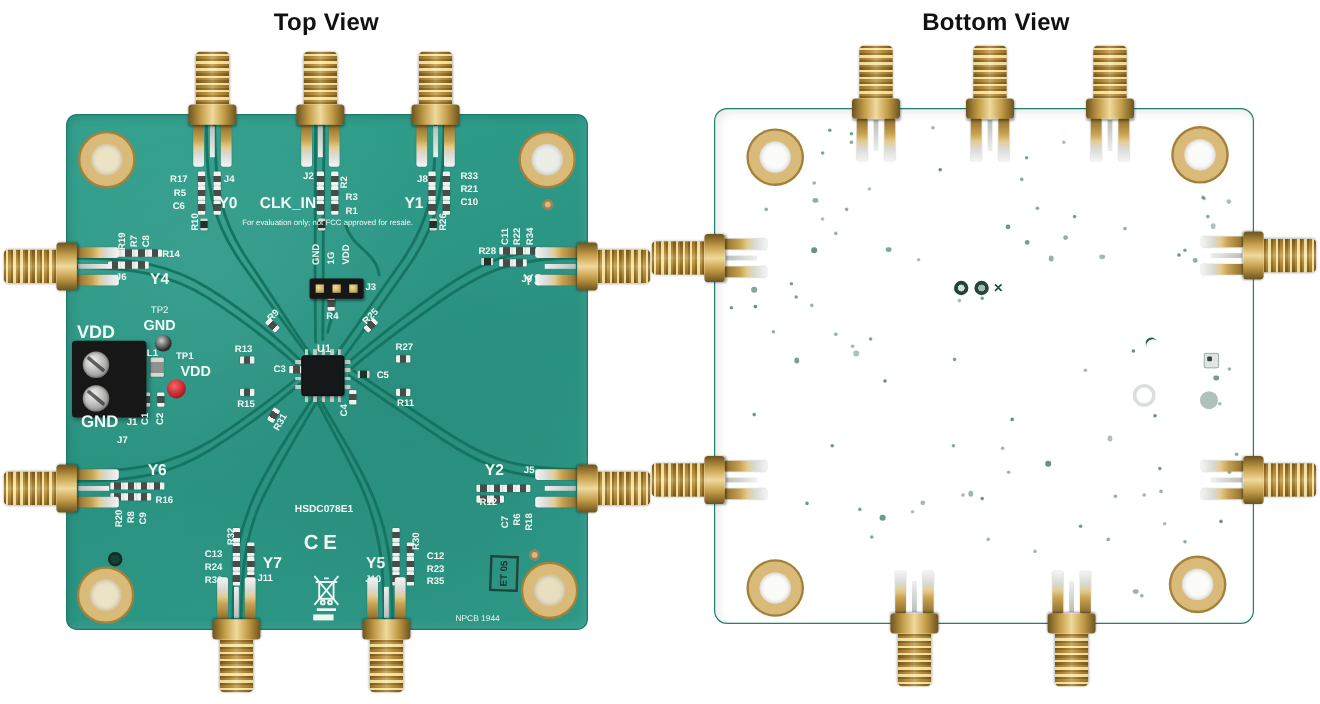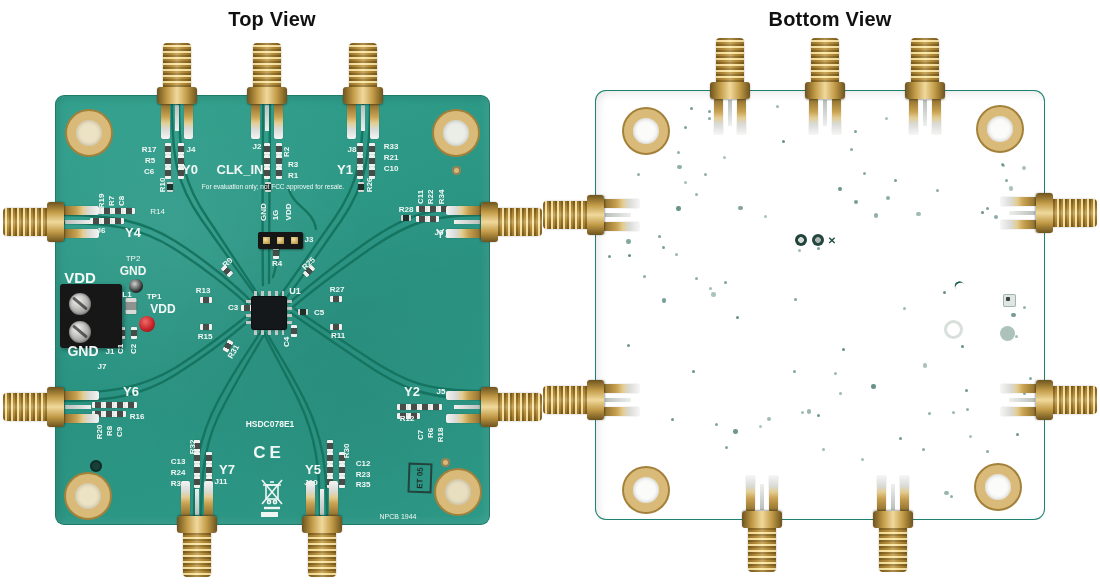--- a/index.html
+++ b/index.html
@@ -345,21 +345,21 @@
       <div class="silk" style="left: 352px; top: 150px; font-size: 8px; font-weight: 700; z-index: 4; transform: translate(-50%, -50%) rotate(0deg);">J8</div>
       <div class="silk" style="left: 345px; top: 169px; font-size: 13px; font-weight: 700; z-index: 4; transform: translate(-50%, -50%) rotate(0deg);">Y1</div>
       <div class="silk" style="left: 391px; top: 147px; font-size: 8px; font-weight: 700; z-index: 4; transform: translate(-50%, -50%) rotate(0deg);">R33</div>
       <div class="silk" style="left: 391px; top: 158px; font-size: 8px; font-weight: 700; z-index: 4; transform: translate(-50%, -50%) rotate(0deg);">R21</div>
       <div class="silk" style="left: 391px; top: 169px; font-size: 8px; font-weight: 700; z-index: 4; transform: translate(-50%, -50%) rotate(0deg);">C10</div>
       <div class="silk" style="left: 370px; top: 185px; font-size: 8px; font-weight: 700; z-index: 4; transform: translate(-50%, -50%) rotate(-90deg);">R26</div>
       <div class="silk" style="left: 273px; top: 187px; font-size: 6.5px; font-weight: 400; z-index: 4; transform: translate(-50%, -50%) rotate(0deg);">For evaluation only; not FCC approved for resale.</div>
       <div class="silk" style="left: 102px; top: 201px; font-size: 8px; font-weight: 700; z-index: 4; transform: translate(-50%, -50%) rotate(-90deg);">R19</div>
       <div class="silk" style="left: 112px; top: 201px; font-size: 8px; font-weight: 700; z-index: 4; transform: translate(-50%, -50%) rotate(-90deg);">R7</div>
       <div class="silk" style="left: 122px; top: 201px; font-size: 8px; font-weight: 700; z-index: 4; transform: translate(-50%, -50%) rotate(-90deg);">C8</div>
-      <div class="silk" style="left: 152px; top: 212px; font-size: 8px; font-weight: 400; z-index: 4; transform: translate(-50%, -50%) rotate(0deg); padding-left: 11px;">R14</div>
+      <div class="silk" style="left: 137px; top: 212px; font-size: 8px; font-weight: 700; z-index: 4; transform: translate(-50%, -50%) rotate(0deg); padding-left: 11px;">R14</div>
       <div class="silk" style="left: 101px; top: 231px; font-size: 8px; font-weight: 700; z-index: 4; transform: translate(-50%, -50%) rotate(0deg);">J6</div>
       <div class="silk" style="left: 133px; top: 232px; font-size: 13px; font-weight: 700; z-index: 4; transform: translate(-50%, -50%) rotate(0deg);">Y4</div>
       <div class="silk" style="left: 264px; top: 212px; font-size: 8px; font-weight: 700; z-index: 4; transform: translate(-50%, -50%) rotate(-90deg);">GND</div>
       <div class="silk" style="left: 276px; top: 215px; font-size: 8px; font-weight: 700; z-index: 4; transform: translate(-50%, -50%) rotate(-90deg);">1G</div>
       <div class="silk" style="left: 289px; top: 212px; font-size: 8px; font-weight: 700; z-index: 4; transform: translate(-50%, -50%) rotate(-90deg);">VDD</div>
       <div class="silk" style="left: 309px; top: 240px; font-size: 8px; font-weight: 700; z-index: 4; transform: translate(-50%, -50%) rotate(0deg);">J3</div>
       <div class="silk" style="left: 277px; top: 264px; font-size: 8px; font-weight: 700; z-index: 4; transform: translate(-50%, -50%) rotate(0deg);">R4</div>
       <div class="silk" style="left: 228px; top: 263px; font-size: 8px; font-weight: 700; z-index: 4; transform: translate(-50%, -50%) rotate(-45deg);">R9</div>
       <div class="silk" style="left: 309px; top: 264px; font-size: 8px; font-weight: 700; z-index: 4; transform: translate(-50%, -50%) rotate(-45deg);">R25</div>
       <div class="silk" style="left: 133px; top: 259px; font-size: 8px; font-weight: 400; z-index: 4; transform: translate(-50%, -50%) rotate(0deg);">TP2</div>
@@ -367,21 +367,21 @@
       <div class="silk" style="left: 80px; top: 277px; font-size: 15px; font-weight: 700; z-index: 4; transform: translate(-50%, -50%) rotate(0deg);">VDD</div>
       <div class="silk" style="left: 127px; top: 295px; font-size: 8px; font-weight: 700; z-index: 4; transform: translate(-50%, -50%) rotate(0deg);">L1</div>
       <div class="silk" style="left: 154px; top: 297px; font-size: 8px; font-weight: 700; z-index: 4; transform: translate(-50%, -50%) rotate(0deg);">TP1</div>
       <div class="silk" style="left: 163px; top: 309px; font-size: 12px; font-weight: 700; z-index: 4; transform: translate(-50%, -50%) rotate(0deg);">VDD</div>
       <div class="silk" style="left: 83px; top: 351px; font-size: 14px; font-weight: 700; z-index: 4; transform: translate(-50%, -50%) rotate(0deg);">GND</div>
       <div class="silk" style="left: 110px; top: 352px; font-size: 8px; font-weight: 700; z-index: 4; transform: translate(-50%, -50%) rotate(0deg);">J1</div>
       <div class="silk" style="left: 121px; top: 349px; font-size: 8px; font-weight: 700; z-index: 4; transform: translate(-50%, -50%) rotate(-90deg);">C1</div>
       <div class="silk" style="left: 134px; top: 349px; font-size: 8px; font-weight: 700; z-index: 4; transform: translate(-50%, -50%) rotate(-90deg);">C2</div>
       <div class="silk" style="left: 203px; top: 291px; font-size: 8px; font-weight: 700; z-index: 4; transform: translate(-50%, -50%) rotate(0deg);">R13</div>
       <div class="silk" style="left: 233px; top: 308px; font-size: 8px; font-weight: 700; z-index: 4; transform: translate(-50%, -50%) rotate(0deg);">C3</div>
-      <div class="silk" style="left: 270px; top: 291px; font-size: 9px; font-weight: 700; z-index: 4; transform: translate(-50%, -50%) rotate(0deg); margin-left: 25px;">U1</div>
+      <div class="silk" style="left: 270px; top: 291px; font-size: 9px; font-weight: 700; z-index: 4; transform: translate(-50%, -50%) rotate(0deg);">U1</div>
       <div class="silk" style="left: 319px; top: 313px; font-size: 8px; font-weight: 700; z-index: 4; transform: translate(-50%, -50%) rotate(0deg);">C5</div>
       <div class="silk" style="left: 337px; top: 290px; font-size: 8px; font-weight: 700; z-index: 4; transform: translate(-50%, -50%) rotate(0deg);">R27</div>
       <div class="silk" style="left: 287px; top: 342px; font-size: 8px; font-weight: 700; z-index: 4; transform: translate(-50%, -50%) rotate(-90deg);">C4</div>
       <div class="silk" style="left: 338px; top: 336px; font-size: 8px; font-weight: 700; z-index: 4; transform: translate(-50%, -50%) rotate(0deg);">R11</div>
       <div class="silk" style="left: 205px; top: 337px; font-size: 8px; font-weight: 700; z-index: 4; transform: translate(-50%, -50%) rotate(0deg);">R15</div>
       <div class="silk" style="left: 234px; top: 352px; font-size: 8px; font-weight: 700; z-index: 4; transform: translate(-50%, -50%) rotate(-60deg);">R31</div>
       <div class="silk" style="left: 406px; top: 210px; font-size: 8px; font-weight: 700; z-index: 4; transform: translate(-50%, -50%) rotate(0deg);">R28</div>
       <div class="silk" style="left: 421px; top: 197px; font-size: 8px; font-weight: 700; z-index: 4; transform: translate(-50%, -50%) rotate(-90deg);">C11</div>
       <div class="silk" style="left: 431px; top: 197px; font-size: 8px; font-weight: 700; z-index: 4; transform: translate(-50%, -50%) rotate(-90deg);">R22</div>
       <div class="silk" style="left: 442px; top: 197px; font-size: 8px; font-weight: 700; z-index: 4; transform: translate(-50%, -50%) rotate(-90deg);">R34</div>

